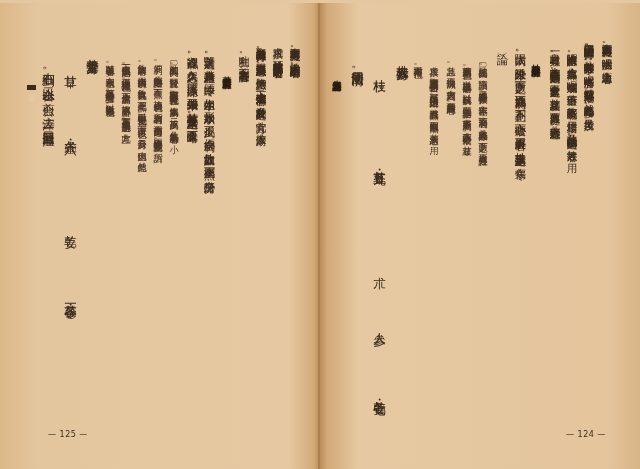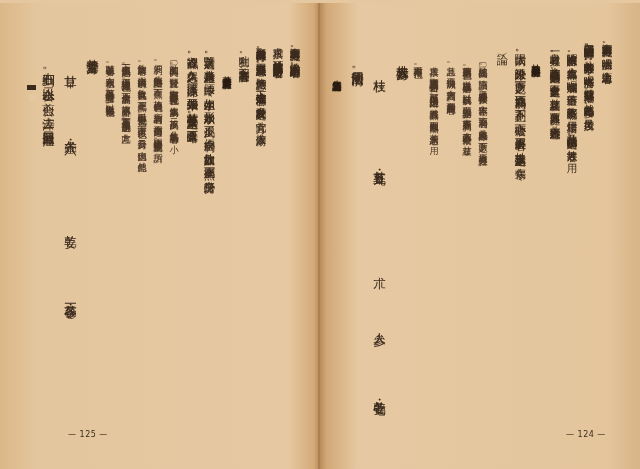--- a/index.html
+++ b/index.html
@@ -99,17 +99,17 @@
 
     <div class="col formula" style="left:86px; top:46px;">苓姜朮甘湯方</div>
     <div class="col formula" style="left:64px; top:62px;">甘草</div>
     <div class="col formula" style="left:64px; top:128px;">朮各六・〇</div>
     <div class="col formula" style="left:64px; top:222px;">乾姜</div>
     <div class="col formula" style="left:64px; top:292px;">茯苓各一二・〇</div>
 
     <div class="col formula" style="left:42px; top:60px;">右剉細。以水二合。煎一合。去滓。一日分三回溫服。</div>
     <div class="col label-box" style="left:27px; top:82px;">論說</div>
 
-    <div class="pagenum" style="left:48px; top:427px;margin-left:20px;">— 125 —</div>
+    <div class="pagenum" style="left:48px; top:427px;">— 125 —</div>
   </div>
 
   <div class="gutter"></div>
 </div>
 
 </body></html>

